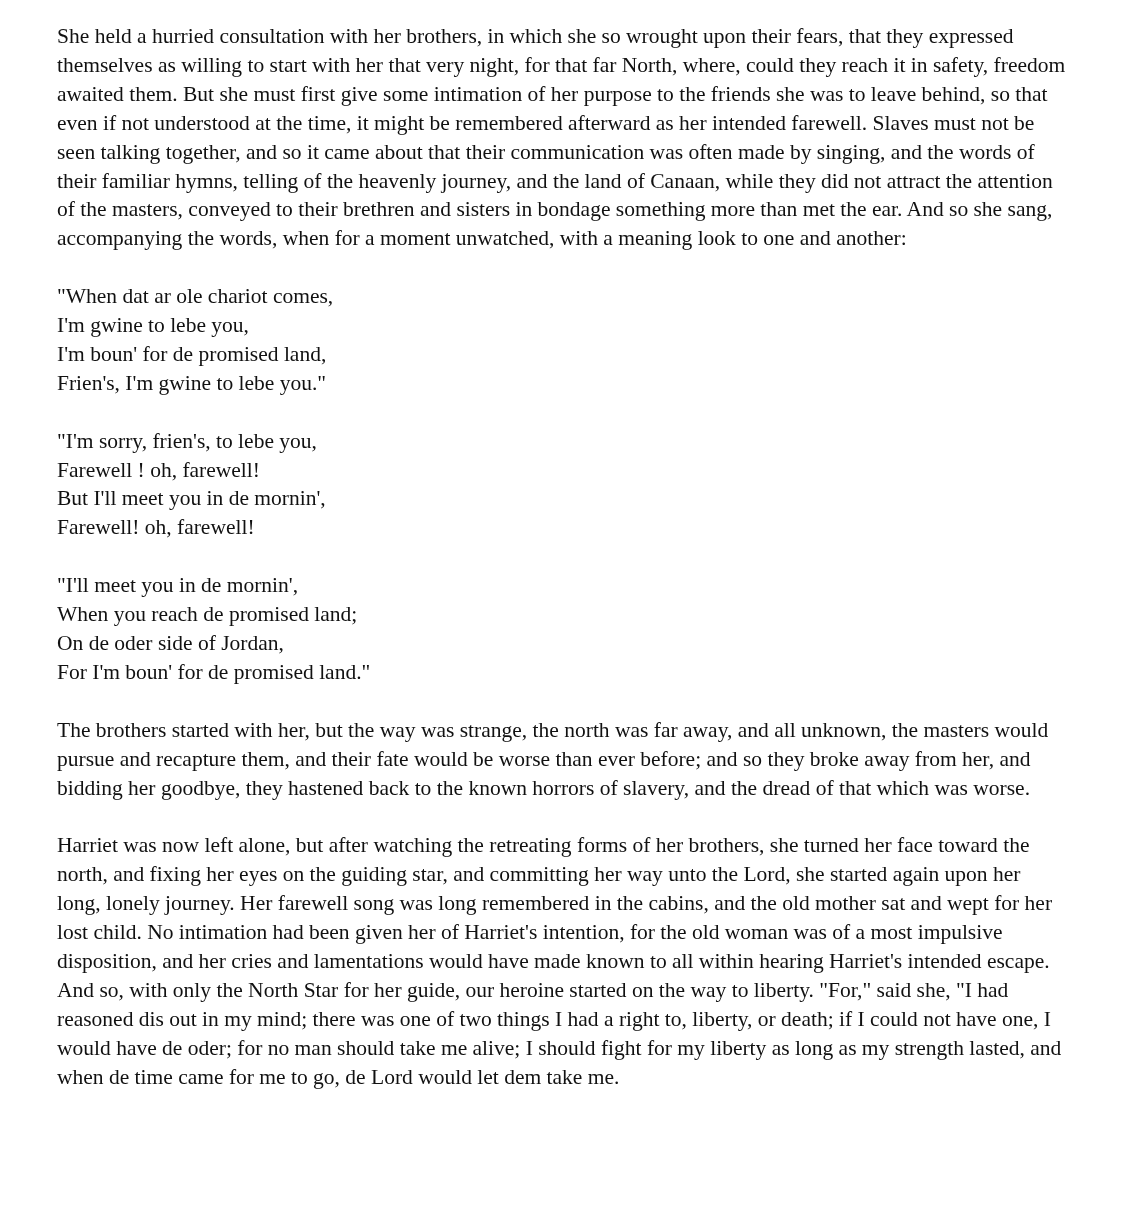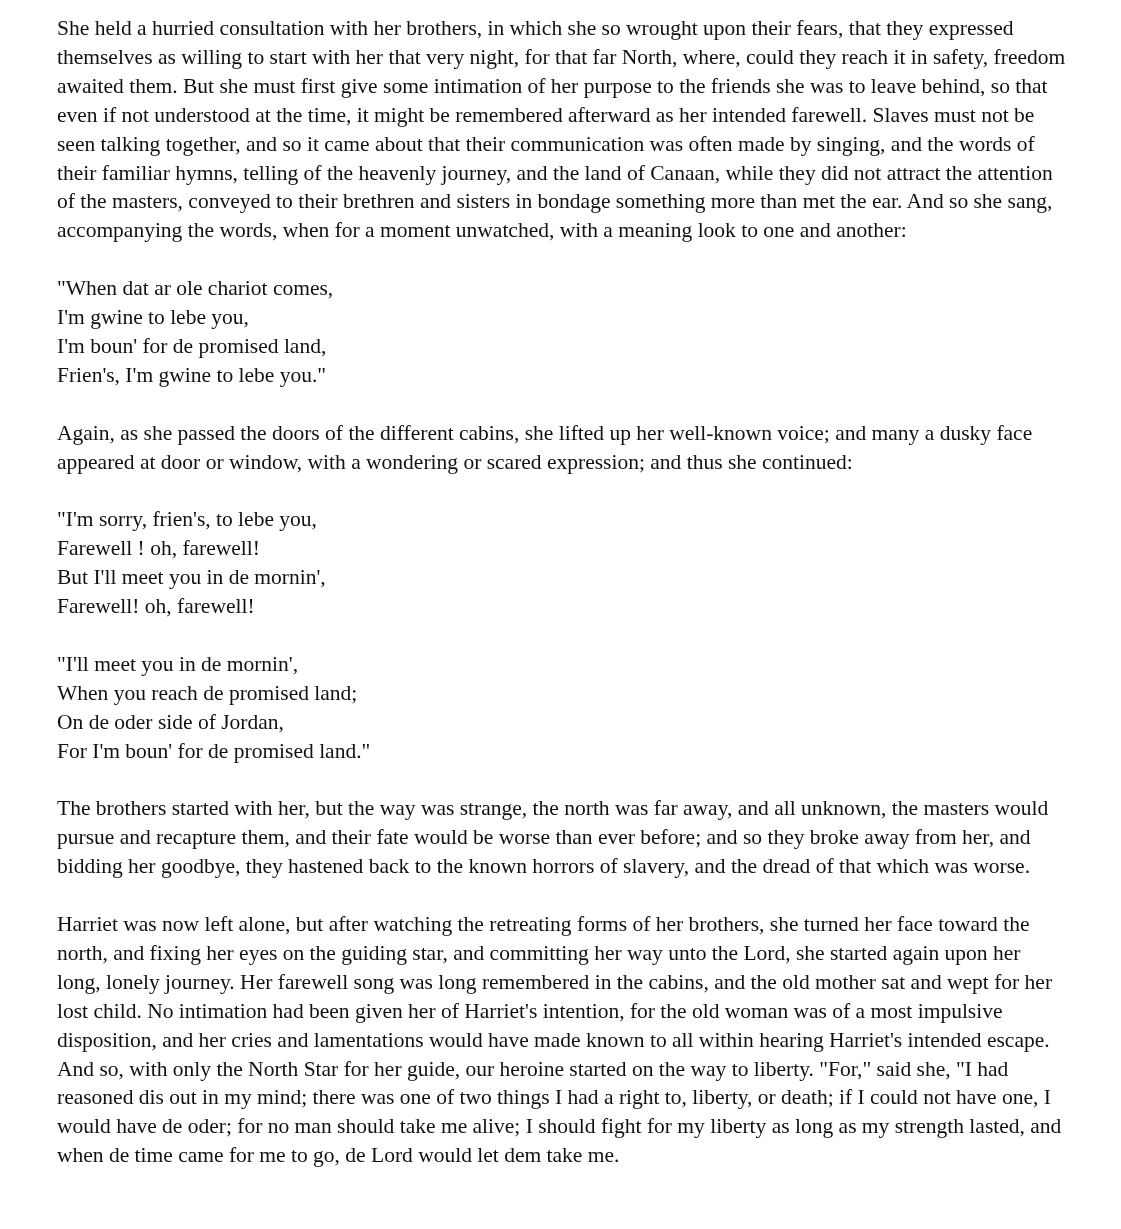--- a/index.html
+++ b/index.html
@@ -12,21 +12,21 @@
     height: 1229px;
     overflow: hidden;
     font-family: "Liberation Serif", "DejaVu Serif", serif;
     color: #111111;
     -webkit-font-smoothing: antialiased;
   }
   .page {
     box-sizing: border-box;
     width: 1121px;
     height: 1229px;
-    padding: 14px 53px 0 57px;
+    padding: 22px 53px 0 57px;
     background: #ffffff;
   }
   .doc-body {
     font-size: 21.5px;
     line-height: 28.9px;
     text-align: left;
   }
   .para {
     margin: 0 0 28.9px 0;
     text-align: left;
@@ -52,21 +52,20 @@
 <div class="page" style="background: rgb(255, 255, 255);">
   <div class="doc-body">
 
     <p class="para">She held a hurried consultation with her brothers, in which she so wrought upon their fears, that they expressed themselves as willing to start with her that very night, for that far North, where, could they reach it in safety, freedom awaited them. But she must first give some intimation of her purpose to the friends she was to leave behind, so that even if not understood at the time, it might be remembered afterward as her intended farewell. Slaves must not be seen talking together, and so it came about that their communication was often made by singing, and the words of their familiar hymns, telling of the heavenly journey, and the land of Canaan, while they did not attract the attention of the masters, conveyed to their brethren and sisters in bondage something more than met the ear. And so she sang, accompanying the words, when for a moment unwatched, with a meaning look to one and another:</p>
 
     <div class="stanza">"When dat ar ole chariot comes,
 I'm gwine to lebe you,
 I'm boun' for de promised land,
 Frien's, I'm gwine to lebe you."</div>
 
-    <p class="para">Again, as she passed the doors of the different cabins, she lifted up her well-known voice; and many a dusky face appeared at door or window, with a wondering or scared expression; and thus she continued:</p>
 
     <div class="stanza-group">
       <div class="stanza">"I'm sorry, frien's, to lebe you,
 Farewell ! oh, farewell!
 But I'll meet you in de mornin',
 Farewell! oh, farewell!</div>
       <div class="stanza">"I'll meet you in de mornin',
 When you reach de promised land;
 On de oder side of Jordan,
 For I'm boun' for de promised land."</div>

